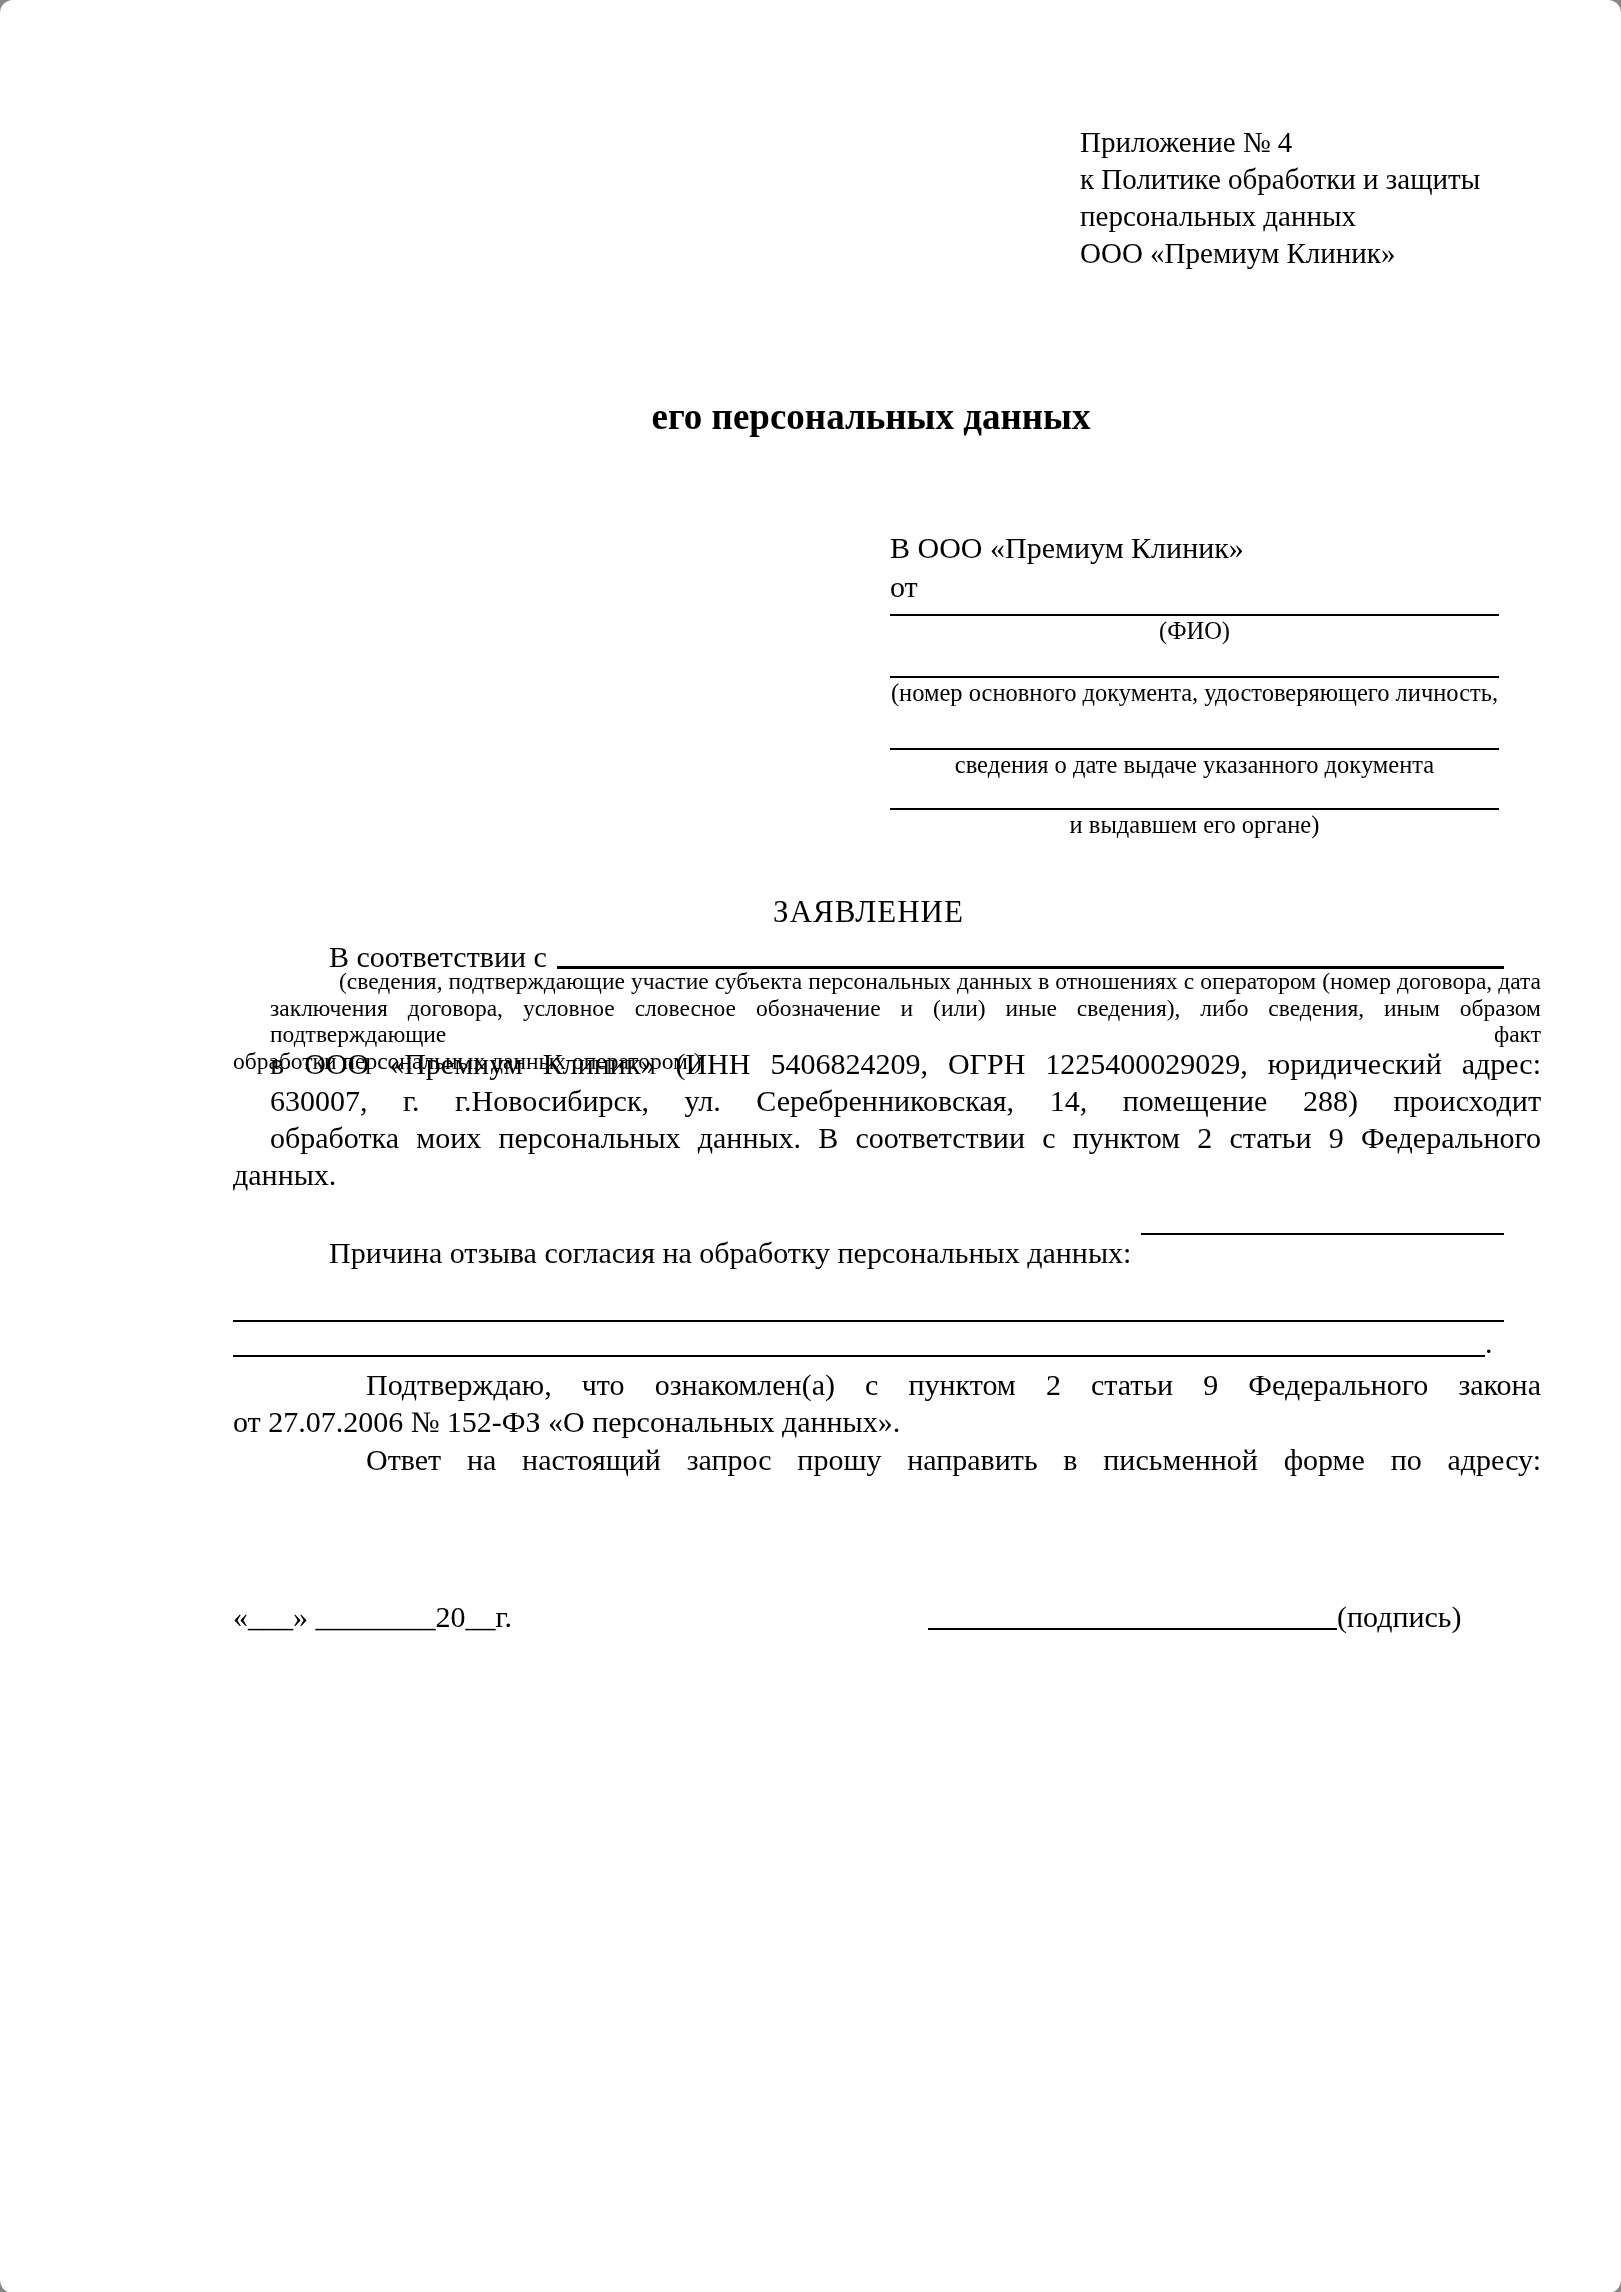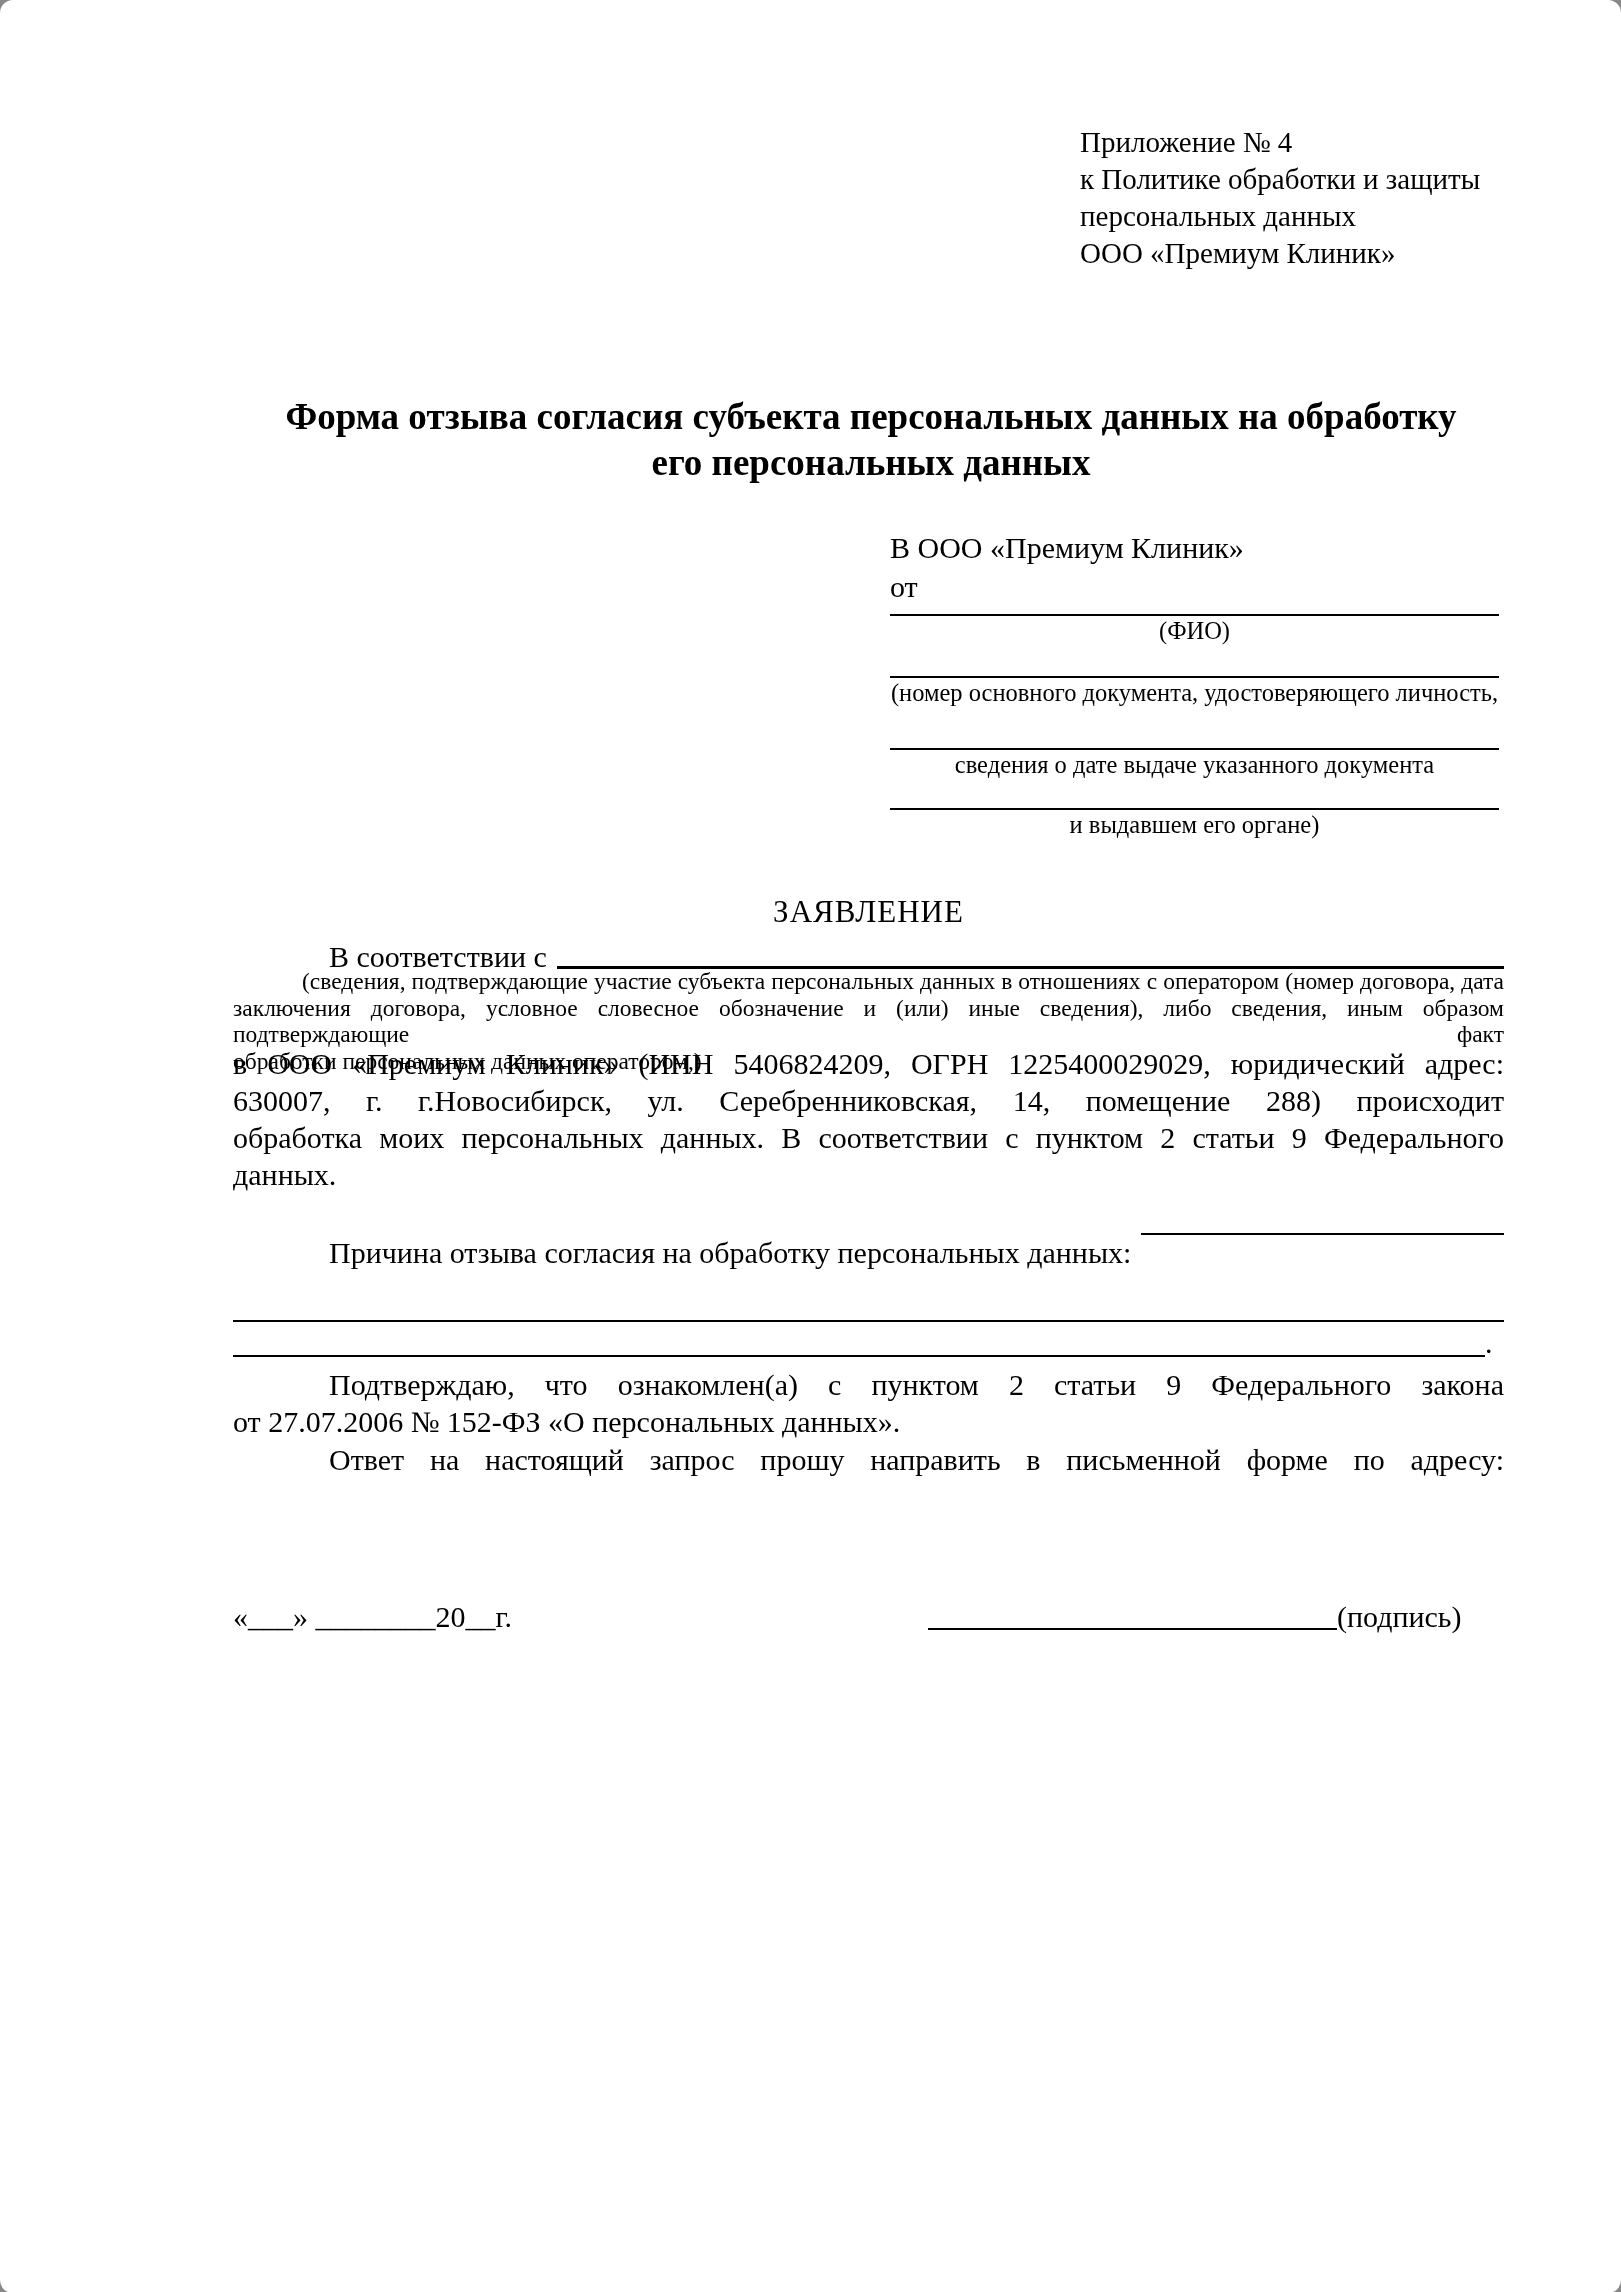--- a/index.html
+++ b/index.html
@@ -29,21 +29,21 @@
   .ucap{font-size:24.5px;line-height:29px;text-align:center;}
   
   .stmt-heading{left:233px;top:891px;width:1271px;text-align:center;font-size:31px;line-height:41px;letter-spacing:1px;}
   
   .intro-line{left:233px;top:933px;width:1271px;height:43px;display:flex;align-items:flex-end;font-size:30px;line-height:39px;}
   .intro-line .prefix{padding-left:96px;white-space:pre;}
   .fill{flex:1;border-bottom:3.9px solid #000;margin-bottom:6.9px;margin-left:9.8px;}
   
   .note-para{left:233px;top:968px;width:1271px;font-size:23.5px;line-height:26.5px;}
   .note-l{width:100%;box-sizing:border-box;}
-  .jl{text-align:justify;text-align-last:justify;}
+  .jl{text-align:justify;text-align-last:justify;margin-left:37px;}
   .ind70{padding-left:69px;}
   .ind98{padding-left:96px;}
   
   .body-para{left:233px;top:1045px;width:1271px;font-size:30px;line-height:37px;}
   .body-l{width:100%;box-sizing:border-box;}
   
   .reason-line{left:233px;top:1233px;width:1271px;height:41px;display:flex;align-items:flex-start;font-size:30px;line-height:39px;}
   .reason-line .fill{border-bottom:2.9px solid #000;}
   
   .blank1{left:233px;top:1320px;width:1271px;height:0;border-top:2.9px solid #000;}
@@ -65,21 +65,20 @@
 <div class="page">
 
   <div class="abs header-note">
     <div>Приложение № 4</div>
     <div>к Политике обработки и защиты</div>
     <div>персональных данных</div>
     <div>ООО «Премиум Клиник»</div>
   </div>
 
   <div class="abs doc-title">
-    <div>Форма отзыва согласия субъекта персональных данных на обработку</div>
     <div>его персональных данных</div>
   </div>
 
   <div class="abs addressee">
     <div class="addr-line">В ООО «Премиум Клиник»</div>
     <div class="addr-line">от</div>
     <div class="fline fl1"></div>
     <div class="ucap">(ФИО)</div>
     <div class="fline fl2"></div>
     <div class="ucap">(номер основного документа, удостоверяющего личность,</div>

